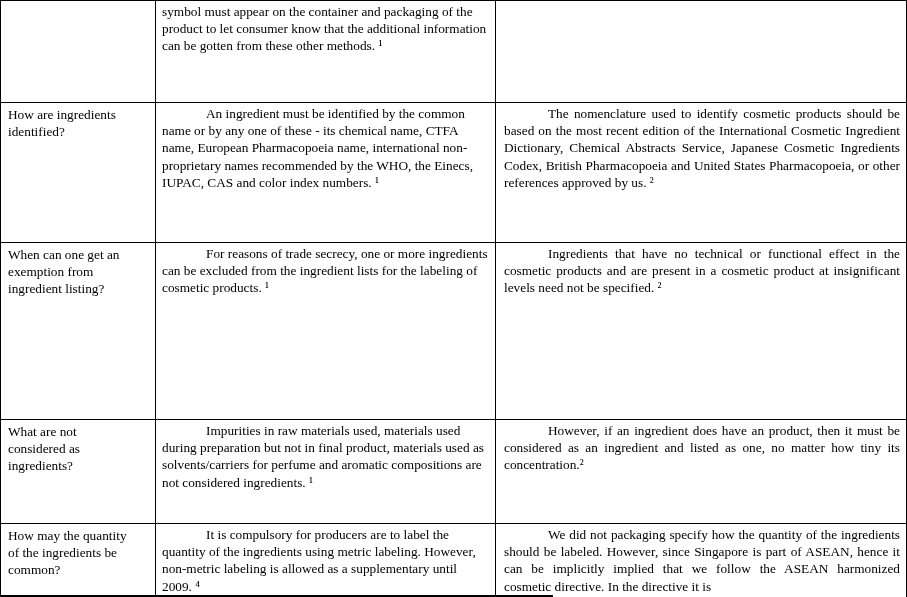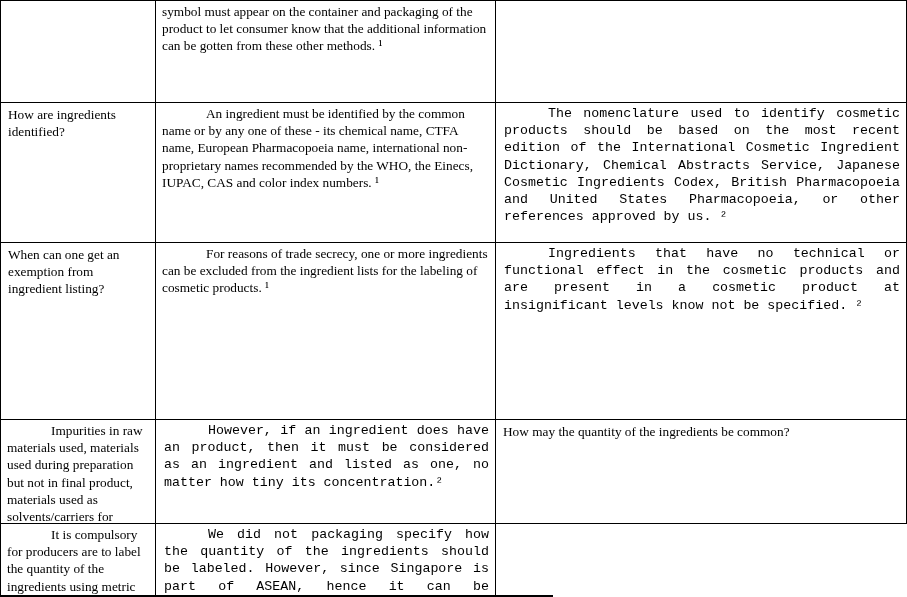--- a/index.html
+++ b/index.html
@@ -25,21 +25,21 @@
   .cell {
     border-right: 1px solid #000;
     border-bottom: 1px solid #000;
     box-sizing: border-box;
     overflow: hidden;
     padding: 2px 5px 2px 6px;
     vertical-align: top;
   }
   .c1 { padding: 3px 22px 2px 7px; }
   .c2 { padding: 2px 5px 16px 6px; text-align: left; }
-  .c3 { padding: 2px 6px 2px 8px; text-align: justify; font-family: Liberation Mono, monospace; }
+  .c3 { padding: 2px 6px 2px 8px; text-align: justify; }
   .cell p { margin: 0; text-indent: 44px; }
   .cell p.cont { text-indent: 0; }
   .partial-line {
     position: absolute;
     left: 0;
     top: 595px;
     width: 553px;
     height: 2px;
     background: #000000;
   }
@@ -66,23 +66,26 @@
       <p>The nomenclature used to identify cosmetic products should be based on the most recent edition of the International Cosmetic Ingredient Dictionary, Chemical Abstracts Service, Japanese Cosmetic Ingredients Codex, British Pharmacopoeia and United States Pharmacopoeia, or other references approved by us. ²</p>
     </div>
 
     <div class="cell c1">
       <p class="cont">When can one get an exemption from ingredient listing?</p>
     </div>
     <div class="cell c2">
       <p>For reasons of trade secrecy, one or more ingredients can be excluded from the ingredient lists for the labeling of cosmetic products. ¹</p>
     </div>
     <div class="cell c3">
-      <p>Ingredients that have no technical or functional effect in the cosmetic products and are present in a cosmetic product at insignificant levels know not be specified. ²</p>
+      <p>Ingredients that have no technical or functional effect in the cosmetic products and are present in a cosmetic product at insignificant levels need not be specified. ²</p>
     </div>
 
+    <div class="cell c1">
+      <p class="cont">What are not considered as ingredients?</p>
+    </div>
     <div class="cell c2">
       <p>Impurities in raw materials used, materials used during preparation but not in final product, materials used as solvents/carriers for perfume and aromatic compositions are not considered ingredients. ¹</p>
     </div>
     <div class="cell c3">
       <p>However, if an ingredient does have an product, then it must be considered as an ingredient and listed as one, no matter how tiny its concentration.²</p>
     </div>
 
     <div class="cell c1">
       <p class="cont">How may the quantity of the ingredients be common?</p>
     </div>

